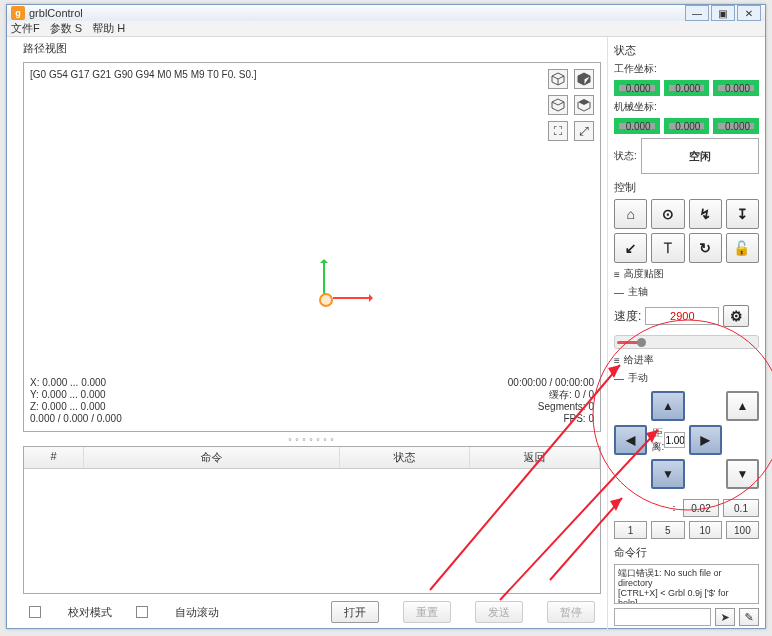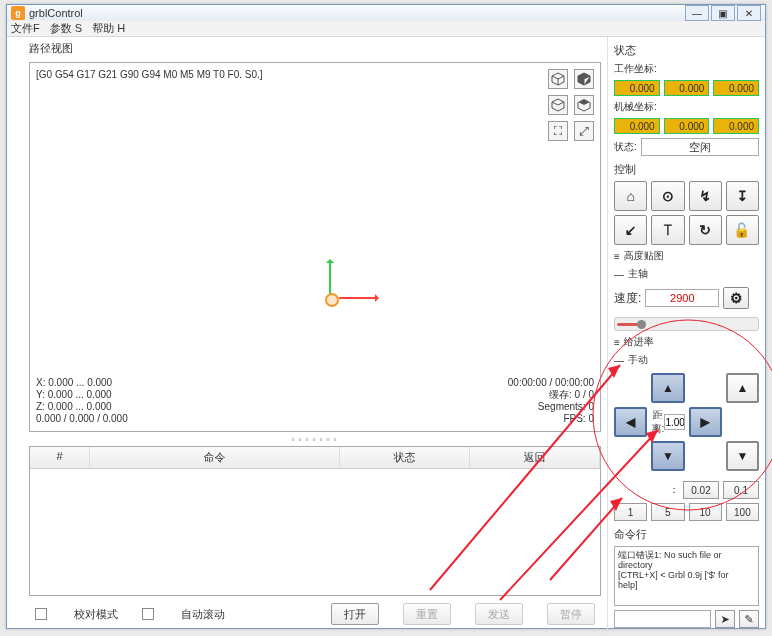--- a/index.html
+++ b/index.html
@@ -5,21 +5,21 @@
 * { box-sizing: border-box; margin: 0; padding: 0; font-family: "Microsoft YaHei", Arial, sans-serif; }
 body { background: #eaeaea; width: 772px; height: 636px; overflow: hidden; position: relative; }
 .window { position: absolute; left: 6px; top: 4px; width: 760px; height: 625px; background: #fff; border: 1px solid #7a9ac0; box-shadow: 0 0 3px rgba(0,0,0,.2); display: flex; flex-direction: column; }
 .titlebar { height: 22px; background: linear-gradient(#f8fbff,#e6ecf4); display: flex; align-items: center; padding: 0 4px; font-size: 11px; color: #333; }
 .titlebar .icon { width: 14px; height: 14px; background: #f59626; border-radius: 2px; margin-right: 4px; display:flex;align-items:center;justify-content:center;color:#fff;font-size:9px;font-weight:bold; }
 .titlebar .spacer { flex: 1; }
 .winbtn { width: 24px; height: 16px; border: 1px solid #8fa8c8; background: #e8f0f9; margin-left: 2px; display: flex; align-items: center; justify-content: center; font-size: 10px; color: #333; }
 .menubar { height: 18px; background: #f3f3f3; border-bottom: 1px solid #d8d8d8; display: flex; align-items: center; font-size: 11px; padding: 0 4px; gap: 10px; color: #333; }
 .content { flex: 1; display: flex; }
 
-.left { flex: 1; display: flex; flex-direction: column; padding: 4px 6px 6px 22px; gap: 4px; min-width: 0; }
+.left { flex: 1; display: flex; flex-direction: column; padding: 4px 6px 6px 16px; gap: 4px; min-width: 0; }
 .grouplabel { font-size: 11px; color: #333; margin-bottom: 2px; }
 .viewbox { border: 1px solid #aaa; height: 370px; position: relative; background: #fff; font-family: Consolas, monospace; font-size: 10px; padding: 6px; color: #333; }
 .viewbtns { position: absolute; right: 6px; top: 6px; display: flex; flex-direction: column; gap: 6px; }
 .viewrow { display: flex; gap: 6px; }
 .vb { width: 20px; height: 20px; border: 1px solid #999; background: #f5f5f5; display: flex; align-items: center; justify-content: center; font-size: 12px; color:#333; }
 .origin { position: absolute; left: 295px; top: 230px; width: 14px; height: 14px; border: 2px solid #f59626; border-radius: 50%; background: #ffe8cc; }
 .arrow-y { position: absolute; left: 299px; top: 198px; width: 2px; height: 35px; background: #2ecc40; }
 .arrow-y:before { content:""; position:absolute; top:-6px; left:-3px; border:4px solid transparent; border-bottom-color:#2ecc40; }
 .arrow-x { position: absolute; left: 309px; top: 234px; width: 38px; height: 2px; background: #ff4136; }
 .arrow-x:before { content:""; position:absolute; right:-6px; top:-3px; border:4px solid transparent; border-left-color:#ff4136; }
@@ -32,39 +32,39 @@
 .th1{width:60px;} .th2{flex:1;} .th3{width:130px;} .th4{width:130px;}
 .bottombar { height: 28px; display: flex; align-items: center; padding: 0 6px; gap: 24px; font-size: 11px; color:#333; }
 .bottombar .spacer { flex:1; }
 .btn { height: 22px; padding: 0 12px; font-size: 11px; border: 1px solid #999; background: linear-gradient(#fdfdfd,#ebebeb); border-radius: 2px; display:flex; align-items:center; color:#333; }
 .btn.dis { color:#aaa; border-color:#ccc; }
 .chk { width:12px; height:12px; border:1px solid #888; background:#fff; display:inline-block; vertical-align:middle; margin-right:3px; }
 
 .right { width: 158px; border-left: 1px solid #e0e0e0; padding: 4px 6px 6px 6px; display: flex; flex-direction: column; gap: 4px; font-size: 11px; color: #333; overflow:hidden; }
 .sect { font-size: 11px; color: #333; margin-top: 2px; }
 .crow { display:flex; gap:4px; }
-.cval { flex:1; height:16px; border:1px solid #22c55e; background:#eab308; font-size:10px; display:flex; align-items:center; justify-content:flex-end; padding:0 4px; color:#333; }
-.statefield { flex:1; height:18px; border:1px solid #aaa; background:#fff; display:flex; align-items:center; justify-content:center; font-size:11px; }
+.cval { flex:1; height:16px; border:5px solid #22c55e; background:#a3a3a3; font-size:10px; display:flex; align-items:center; justify-content:flex-end; padding:0 4px; color:#333; }
+.statefield { flex:1; height:36px; border:1px solid #aaa; background:#fff; display:flex; align-items:center; justify-content:center; font-size:11px;font-weight:bold; }
 .ctrlgrid { display:grid; grid-template-columns: repeat(4, 1fr); gap:4px; }
 .ctrlbtn { height:30px; border:1px solid #888; background: linear-gradient(#fdfdfd,#e9e9e9); border-radius:2px; display:flex; align-items:center; justify-content:center; font-size:14px; font-weight:bold; color: #222; }
 .sectline { display:flex; align-items:center; gap:4px; font-size:10px; color:#333; }
 .spinrow { display:flex; gap:4px; align-items:center; margin-top:2px; }
 .spinval { width:74px; height:18px; border:1px solid #aaa; text-align:center; color:#d00; font-size:11px; background:#fff; display:flex;align-items:center;justify-content:center; }
 .slider { height:14px; position:relative; background:#eee; border-radius:3px; margin-top:4px; border:1px solid #ccc; }
 .slider .dot { position:absolute; left:22px; top:2px; width:9px; height:9px; border-radius:50%; background:#888; }
 .slider .bar { position:absolute; left:2px; top:5px; height:3px; width:25px; background:#d55; border-radius:2px; }
 .jogpad { position:relative; display:grid; grid-template-columns: repeat(4, 1fr); grid-template-rows: repeat(3, 30px); gap:4px; margin-top:2px; }
 .jb { border:2px solid #4a6a9e; background: linear-gradient(#c7d4e6,#9fb4d2); border-radius:2px; display:flex; align-items:center; justify-content:center; font-size:12px; font-weight:bold; color:#222; }
 .spacer-cell { }
 .jlabel { font-size:10px; text-align:center; display:flex; flex-direction:row; align-items:center; justify-content:center; color:#333; }
 .jinput { width:100%; height:16px; border:1px solid #aaa; text-align:center; font-size:10px; background:#fff; }
 .nrow { display:flex; gap:4px; }
 .nb { flex:1; height:18px; border:1px solid #999; background: linear-gradient(#fdfdfd,#ececec); font-size:10px; display:flex; align-items:center; justify-content:center; color:#333; }
 .subtext { font-size:10px; color:#222; display:flex; align-items:center; gap:3px; }
-.console { height:60px; border:1px solid #aaa; background:#fff; font-family: Consolas, monospace; font-size:9px; padding:3px; color:#333; overflow:hidden; line-height:10px; }
+.console { height:40px; border:1px solid #aaa; background:#fff; font-family: Consolas, monospace; font-size:9px; padding:3px; color:#333; overflow:hidden; line-height:10px; }
 .cmdrow { display:flex; gap:4px; }
 .cmdin { flex:1; height:18px; border:1px solid #aaa; background:#fff; }
 .sb { width:20px; height:18px; border:1px solid #999; background: linear-gradient(#fdfdfd,#ececec); display:flex; align-items:center; justify-content:center; font-size:11px; }
 svg.anno-svg { position:absolute; left:0; top:0; width:772px; height:636px; pointer-events:none; }
 </style>
 </head>
 <body>
 
 <div class="window">
   <div class="titlebar">

